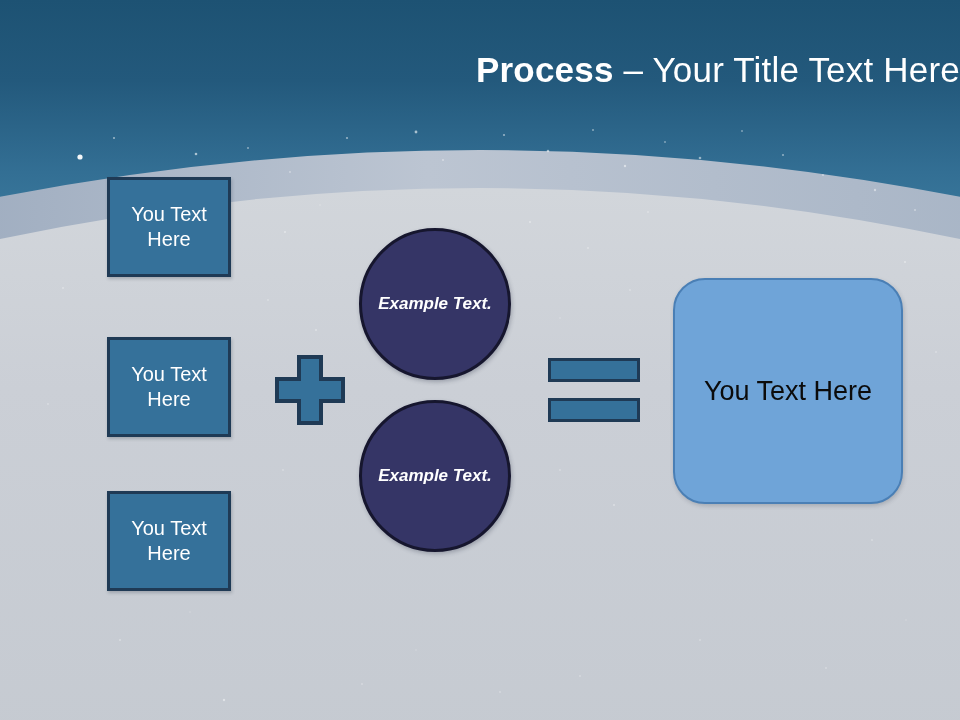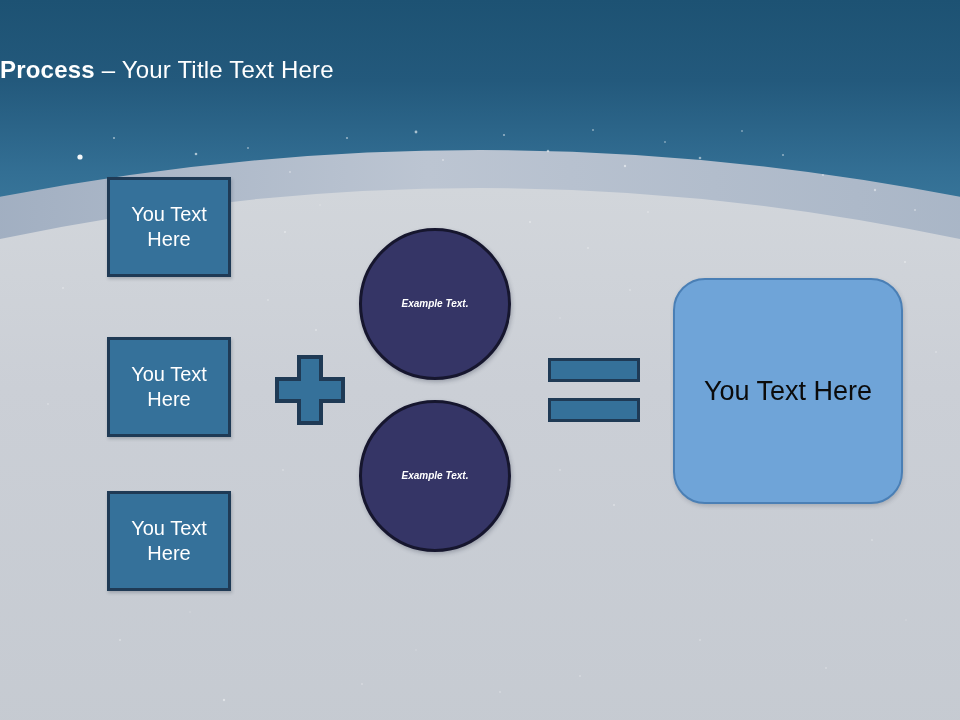--- a/index.html
+++ b/index.html
@@ -39,23 +39,23 @@
     width: 960px; height: 720px;
     pointer-events: none;
   }
 
   
   .title {
     position: absolute;
     left: 0;
     top: 48px;
     width: 960px;
-    text-align: left;
+    text-align: right;
     color: #ffffff;
-    font-size: 24px;
+    font-size: 35px;
     line-height: 44px;
     letter-spacing: 0.2px;
     white-space: nowrap;
   }
   .title .t-strong { font-weight: bold; }
   .title .t-rest   { font-weight: normal; }
 
   
   .inbox {
     position: absolute;
@@ -89,21 +89,21 @@
   
   .circle {
     position: absolute;
     width: 152px;
     height: 152px;
     border-radius: 50%;
     background: #353566;
     border: 3px solid #16162e;
     box-sizing: border-box;
     color: #ffffff;
-    font-size: 10px;
+    font-size: 17px;
     font-weight: bold;
     font-style: italic;
     line-height: 20px;
     display: flex;
     align-items: center;
     justify-content: center;
     text-align: center;
     box-shadow: 1px 2px 4px rgba(40,45,65,0.30);
   }
   .circle-1 { left: 359px; top: 228px; }

